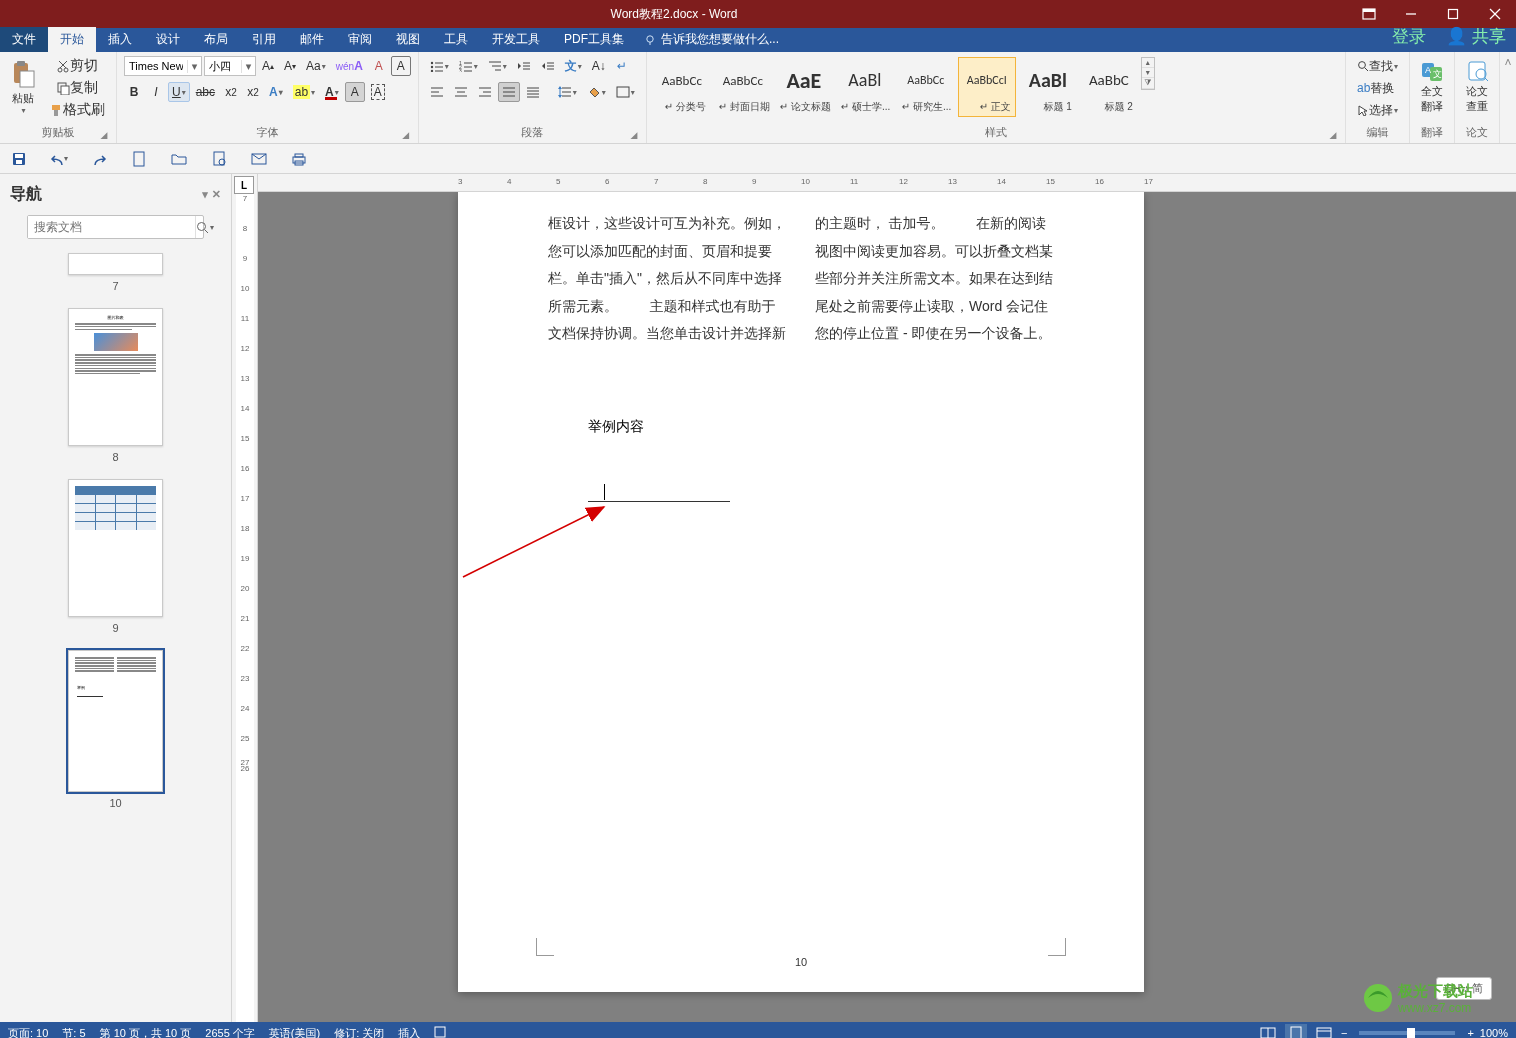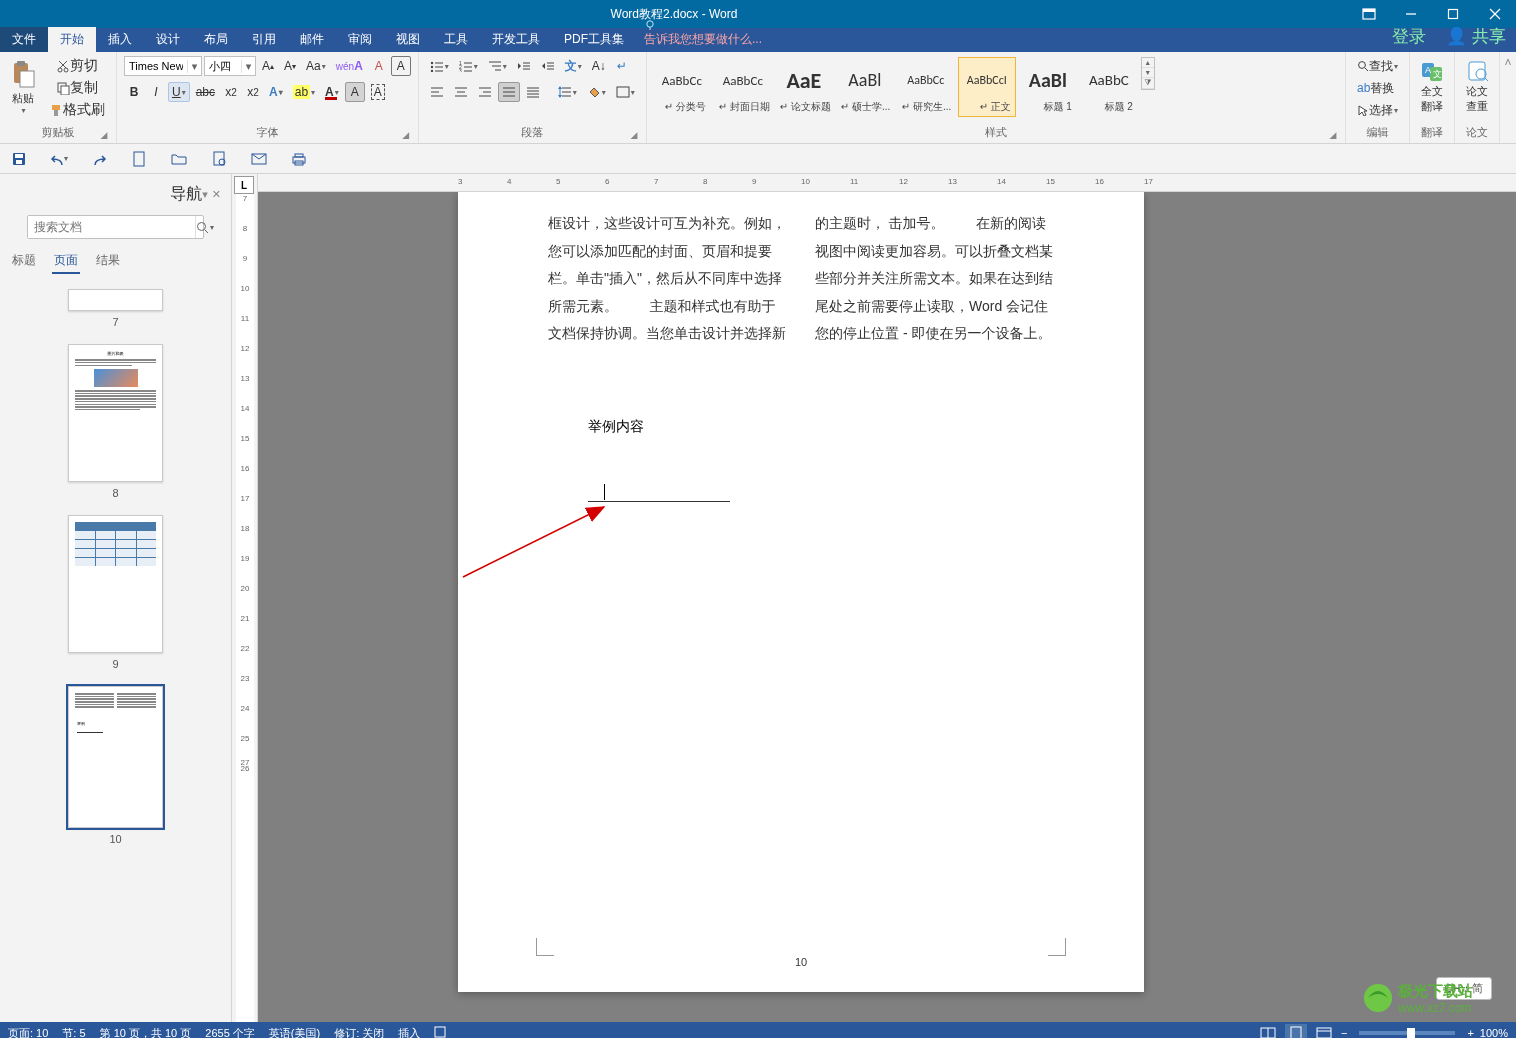--- a/index.html
+++ b/index.html
@@ -1,27 +1,27 @@
 <!DOCTYPE html>
 <html><head>
 <meta charset="utf-8">
 <style>
 *{box-sizing:border-box;margin:0;padding:0;font-family:"Microsoft YaHei",SimSun,Arial,sans-serif;}
 body{width:1516px;height:1038px;background:#fff;overflow:hidden;position:relative;font-size:12px;}
-.titlebar{height:28px;background:#0369a1;color:#fff;display:flex;align-items:center;}
+.titlebar{height:28px;background:#7f1d1d;color:#fff;display:flex;align-items:center;}
 .title-text{flex:1;text-align:center;font-size:12px;}
 .tb-icons{display:flex;}
 .tb-btn{width:42px;height:28px;display:flex;align-items:center;justify-content:center;color:#fff;font-size:13px;}
 .ribbon-tabs{height:24px;background:#2a579a;display:flex;align-items:flex-end;color:#fff;}
 .rtab{padding:4px 12px;font-size:12px;cursor:pointer;}
 .rtab.file{background:#1e4a7a;}
 .rtab.active{background:#f3f3f3;color:#2a579a;}
 .rtab-right{margin-left:auto;display:flex;}
 .rtab-r-item{padding:4px 10px;color:#86efac;font-size:17px;}
-.tell-me{display:flex;align-items:flex-start;padding:4px 8px;color:#fca5a5;flex-direction:column;}
+.tell-me{display:flex;align-items:center;padding:4px 8px;color:#ffffff;}
 .tell-me svg{margin-right:5px;}
 .ribbon{height:92px;background:#f3f3f3;border-bottom:1px solid #d4d4d4;display:flex;}
 .rgroup{display:flex;flex-direction:column;border-right:1px solid #e0e0e0;padding:2px 4px 0;}
 .rgroup-body{flex:1;display:flex;align-items:flex-start;}
 .rgroup-label{text-align:center;font-size:11px;color:#666;padding:2px 0 3px;position:relative;}
 .rgroup-label .launcher{position:absolute;right:2px;bottom:2px;width:12px;height:12px;display:flex;align-items:center;justify-content:center;color:#888;font-size:9px;}
 .rcol{display:flex;flex-direction:column;gap:2px;padding:2px 3px;}
 .rrow{display:flex;align-items:center;gap:2px;}
 .rbtn{display:flex;align-items:center;justify-content:center;min-width:20px;height:20px;padding:0 3px;border:1px solid transparent;border-radius:2px;font-size:12px;color:#333;}
 .rbtn.big{flex-direction:column;height:66px;min-width:36px;padding:3px 5px;font-size:11px;text-align:center;}
@@ -35,21 +35,21 @@
 .style-item{border:1px solid transparent;padding:2px 4px;text-align:right;width:58px;height:60px;display:flex;flex-direction:column;justify-content:space-between;}
 .style-item.sel{border-color:#f3b43a;background:#fdeec8;}
 .style-prev{font-family:Calibri,Arial;font-size:13px;color:#333;height:40px;display:flex;align-items:center;justify-content:center;}
 .style-name{font-size:10px;color:#444;white-space:nowrap;}
 .style-nav{width:14px;display:flex;flex-direction:column;border:1px solid #c0c0c0;}
 .style-nav div{flex:1;display:flex;align-items:center;justify-content:center;font-size:8px;color:#666;border-bottom:1px solid #e0e0e0;}
 .qat{height:30px;background:#f3f3f3;border-bottom:1px solid #d4d4d4;display:flex;align-items:center;padding:0 10px;gap:22px;}
 .qat-btn{width:18px;height:18px;display:flex;align-items:center;justify-content:center;color:#2a579a;}
 .main{display:flex;height:848px;}
 .navpane{width:232px;background:#f3f3f3;border-right:1px solid #d4d4d4;display:flex;flex-direction:column;padding:6px 10px;}
-.nav-head{display:flex;align-items:center;justify-content:flex-end;padding:4px 0;}
+.nav-head{display:flex;align-items:center;justify-content:space-between;padding:4px 0;font-weight:bold;}
 .nav-title{font-size:16px;color:#333;}
 .nav-head-icons{display:flex;gap:4px;color:#888;font-size:11px;}
 .nav-search{display:flex;border:1px solid #c0c0c0;background:#fff;border-radius:2px;margin:6px 17px;}
 .nav-search input{flex:1;border:none;outline:none;padding:4px 6px;font-size:12px;}
 .nav-search .sbtn{width:26px;display:flex;align-items:center;justify-content:center;border-left:1px solid #e0e0e0;}
 .nav-tabs{display:flex;gap:14px;padding:4px 0 6px;border-bottom:1px solid transparent;}
 .nav-tab{font-size:12px;color:#666;padding:3px 2px;cursor:pointer;}
 .nav-tab.active{color:#2a579a;border-bottom:2px solid #2a579a;}
 .thumbs{flex:1;overflow:auto;padding:8px 0;}
 .thumb-wrap{display:flex;flex-direction:column;align-items:center;margin-bottom:16px;}
@@ -537,25 +537,20 @@
     <div class="nav-search">
       <input placeholder="搜索文档" style="">
       <div class="sbtn">
           <svg width="13" height="13">
             <circle cx="5.5" cy="5.5" r="4" fill="none" stroke="#666"></circle>
             <line x1="9" y1="9" x2="12" y2="12" stroke="#666"></line>
           </svg>
           <span class="dd-small">▾</span>
         </div>
     </div>
-    <div class="nav-tabs">
-      <div class="nav-tab">标题</div>
-      <div class="nav-tab active">页面</div>
-      <div class="nav-tab">结果</div>
-    </div>
     <div class="thumbs">
       <div class="thumb-wrap">
           <div class="thumb thumb7"></div>
           <div class="thumb-num">7</div>
         </div>
       <div class="thumb-wrap">
           <div class="thumb thumb8">
             <div class="thumb-content">
               <div style="text-align:center;font-weight:bold;margin-bottom:3px;font-size:4px">图片和表</div>
               <div class="thumb-mock-line"></div>

